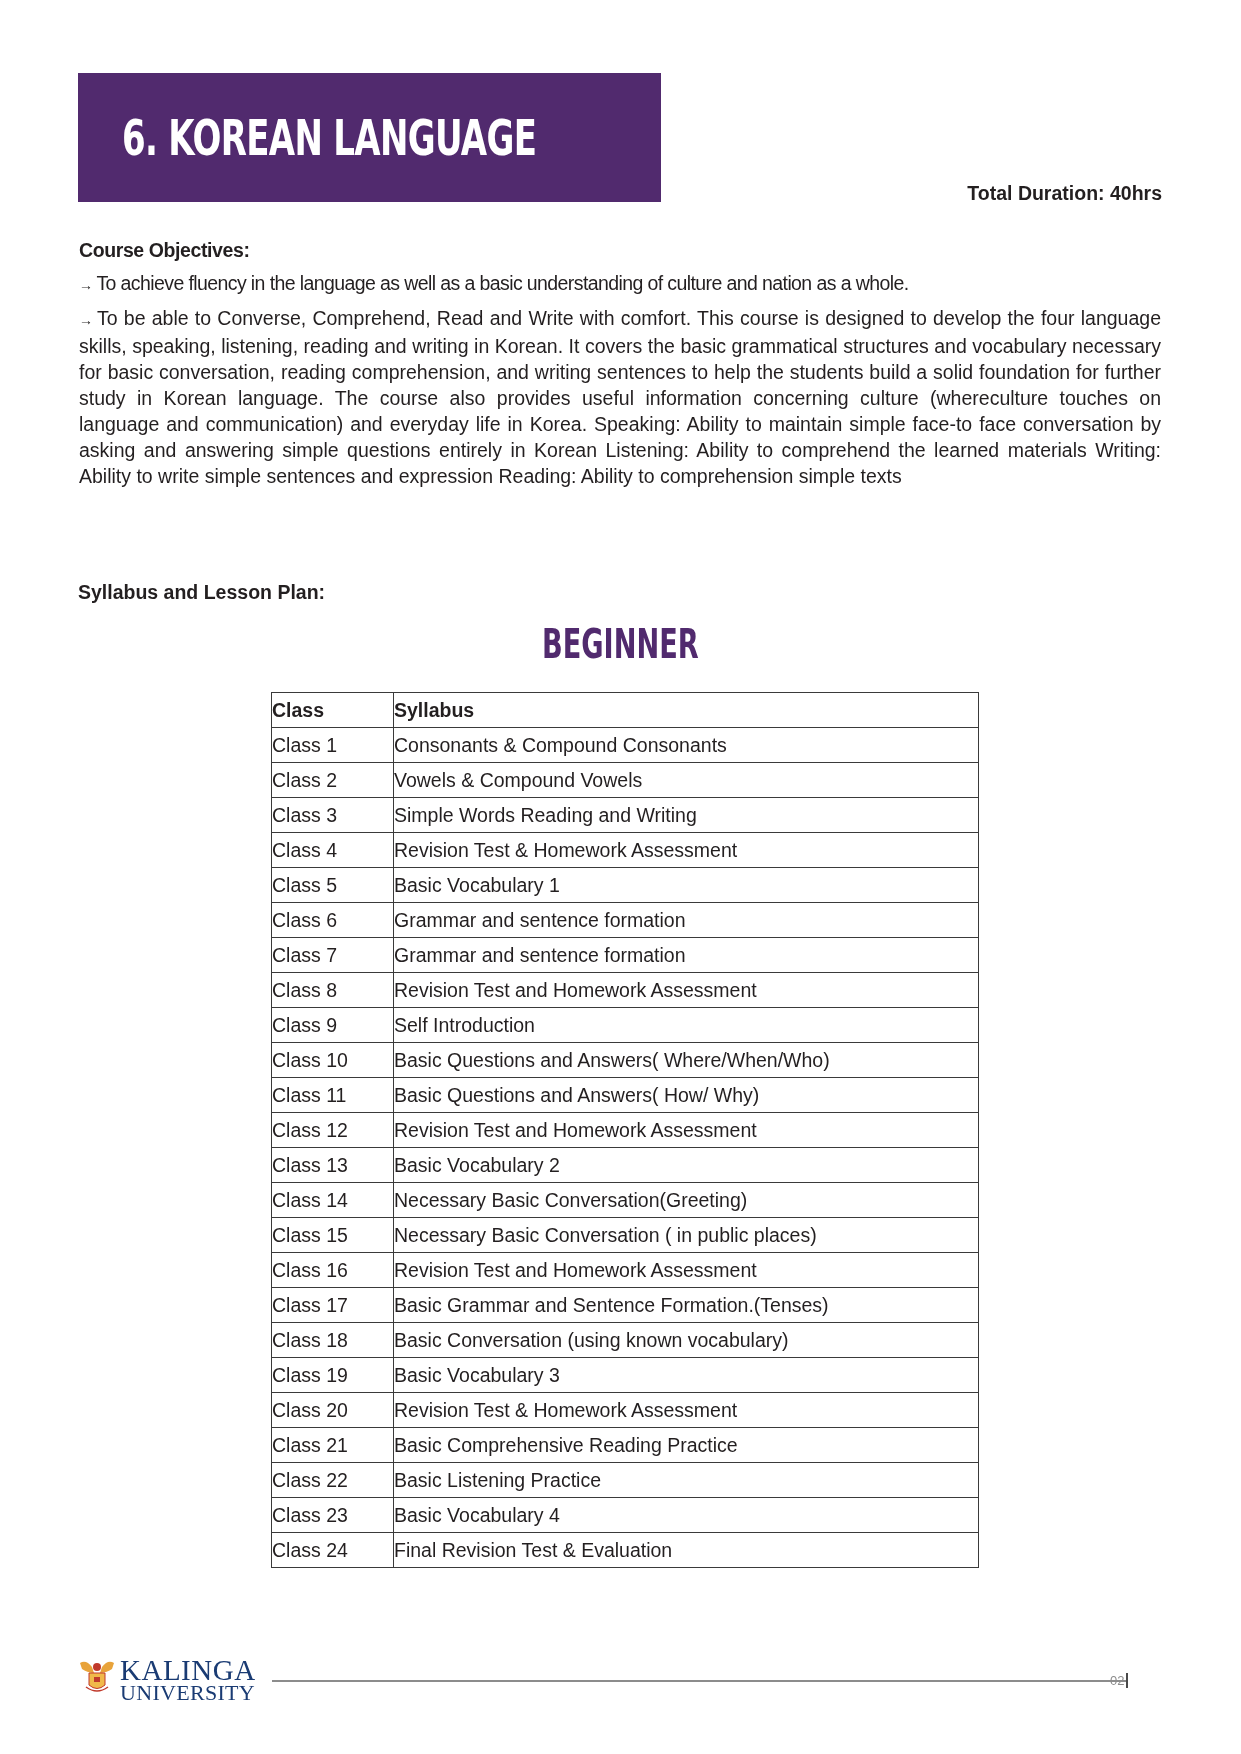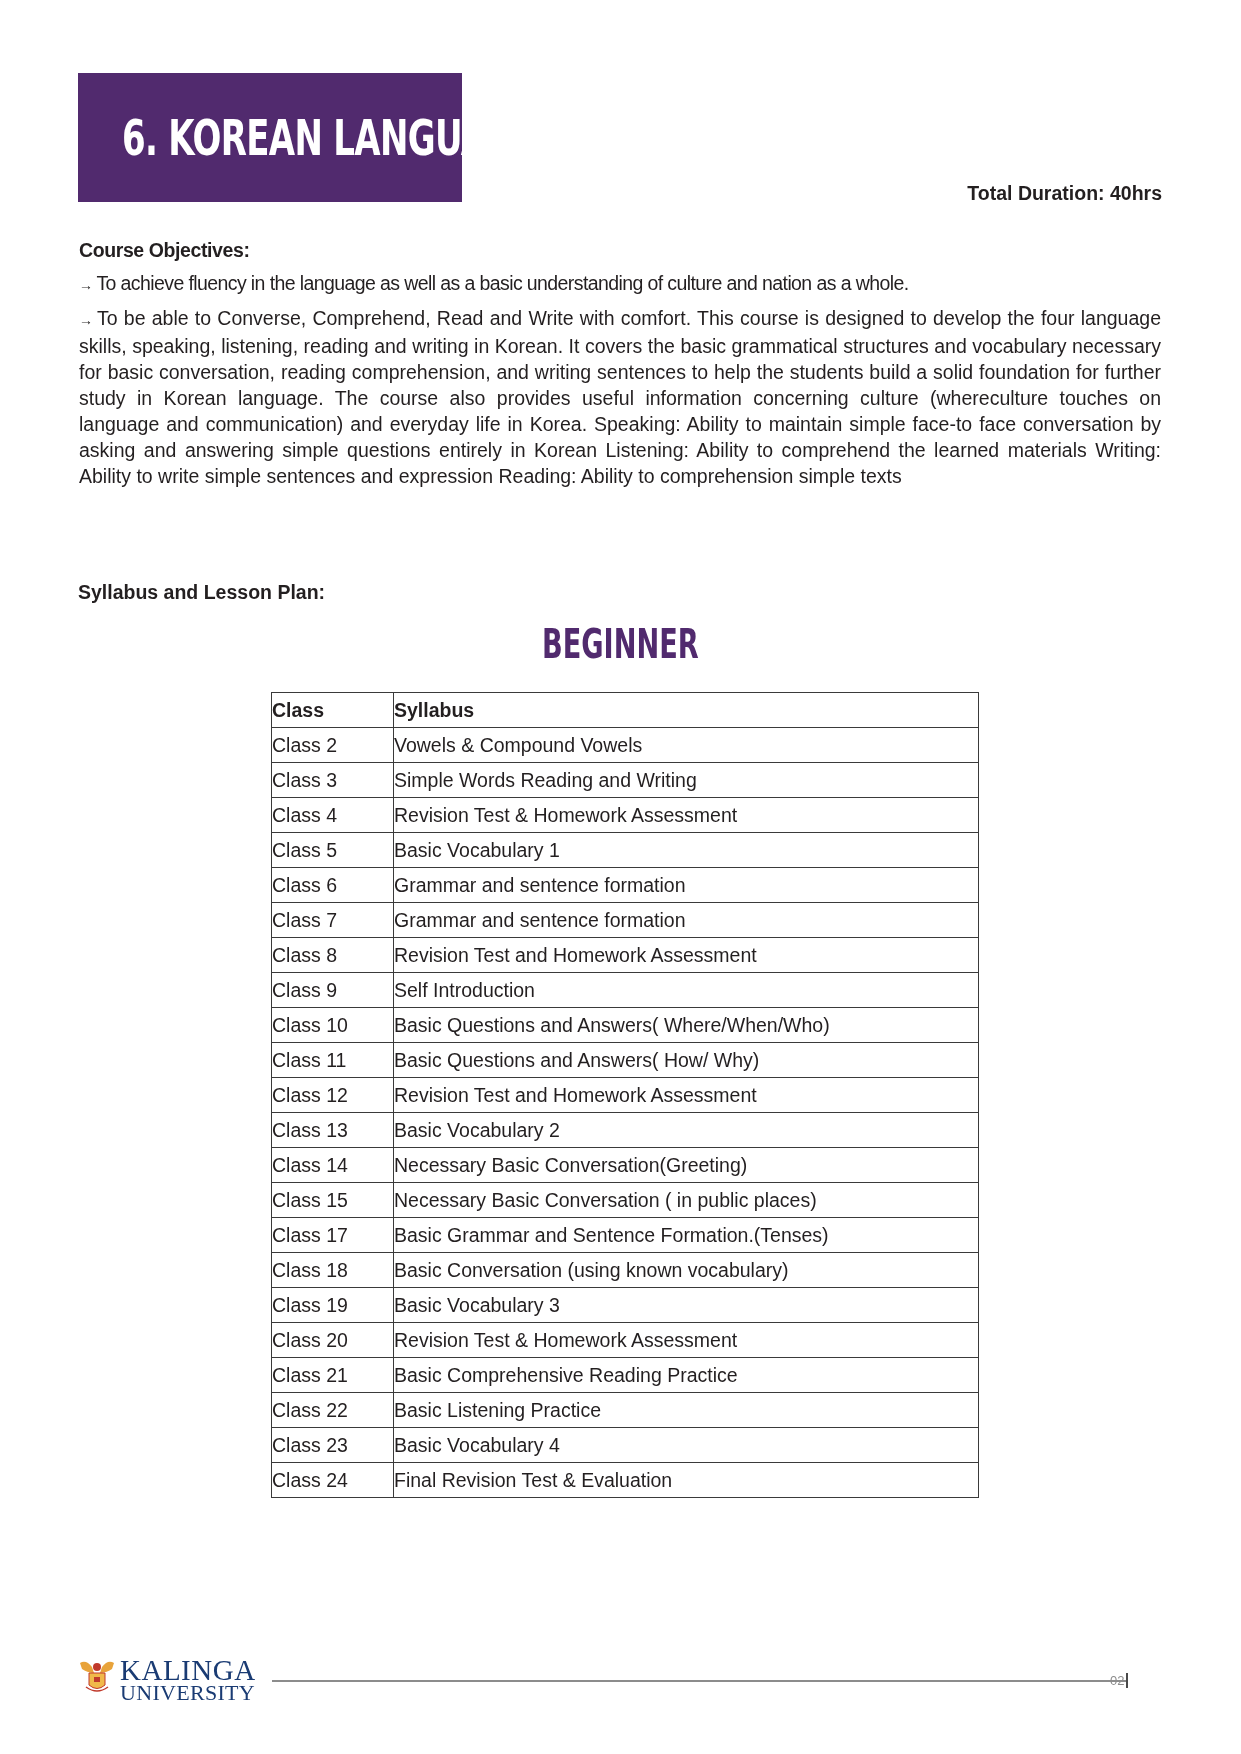--- a/index.html
+++ b/index.html
@@ -1,18 +1,18 @@
 <!DOCTYPE html>
 <html><head>
 <meta charset="utf-8">
 <style>
   html, body { margin: 0; padding: 0; background: #ffffff; }
   body { width: 1241px; height: 1754px; position: relative; overflow: hidden;
          font-family: "Liberation Sans", "DejaVu Sans", sans-serif; color: #231f20; }
-  .title-box { position: absolute; left: 78px; top: 73px; width: 384px; height: 129px;
+  .title-box { position: absolute; left: 78px; top: 73px; width: 583px; height: 129px;
                background: #512a6e; }
   .title-text { position: absolute; left: 44px; top: 34px; color: #ffffff;
                 font-family: "DejaVu Sans", sans-serif; font-weight: bold;
                 font-size: 50px; line-height: 62px; letter-spacing: -1px;
                 transform: scaleX(0.68); transform-origin: left top; white-space: nowrap;
                 text-transform: uppercase; }
   .duration { position: absolute; right: 79px; top: 181px; font-weight: bold;
               font-size: 19.5px; line-height: 24px; white-space: nowrap; }
   .obj-heading { position: absolute; left: 79px; top: 238px; font-weight: bold;
                  font-size: 19.5px; line-height: 24px; letter-spacing: -0.4px; }
@@ -65,20 +65,24 @@
 
 <table class="syllabus">
   <thead>
     <tr>
       <th class="col-class">Class</th>
       <th>Syllabus</th>
     </tr>
   </thead>
   <tbody id="syllabus-body">
       <tr>
+        <td class="col-class">Class 1</td>
+        <td>Consonants &amp; Compound Consonants</td>
+      </tr>
+      <tr>
         <td class="col-class">Class 2</td>
         <td>Vowels &amp; Compound Vowels</td>
       </tr>
       <tr>
         <td class="col-class">Class 3</td>
         <td>Simple Words Reading and Writing</td>
       </tr>
       <tr>
         <td class="col-class">Class 4</td>
         <td>Revision Test &amp; Homework Assessment</td>
@@ -121,20 +125,24 @@
       </tr>
       <tr>
         <td class="col-class">Class 14</td>
         <td>Necessary Basic Conversation(Greeting)</td>
       </tr>
       <tr>
         <td class="col-class">Class 15</td>
         <td>Necessary Basic Conversation ( in public places)</td>
       </tr>
       <tr>
+        <td class="col-class">Class 16</td>
+        <td>Revision Test and Homework Assessment</td>
+      </tr>
+      <tr>
         <td class="col-class">Class 17</td>
         <td>Basic Grammar and Sentence Formation.(Tenses)</td>
       </tr>
       <tr>
         <td class="col-class">Class 18</td>
         <td>Basic Conversation (using known vocabulary)</td>
       </tr>
       <tr>
         <td class="col-class">Class 19</td>
         <td>Basic Vocabulary 3</td>

